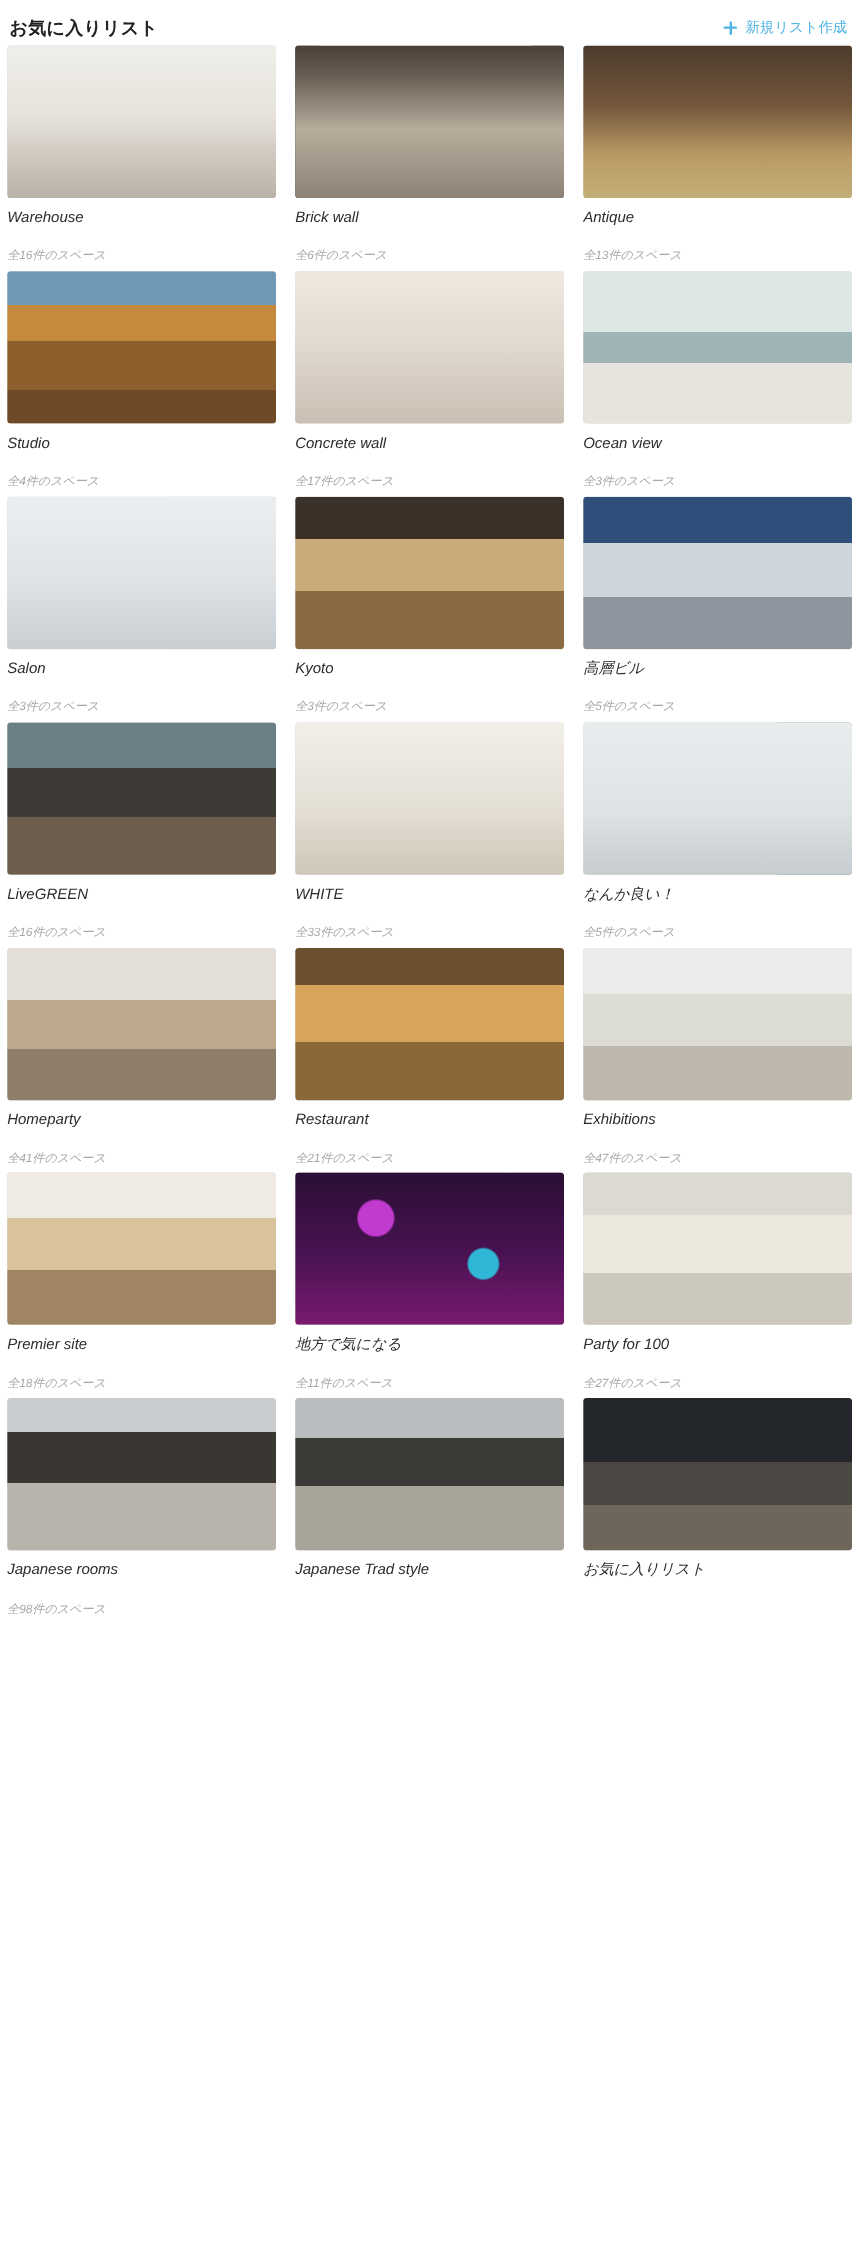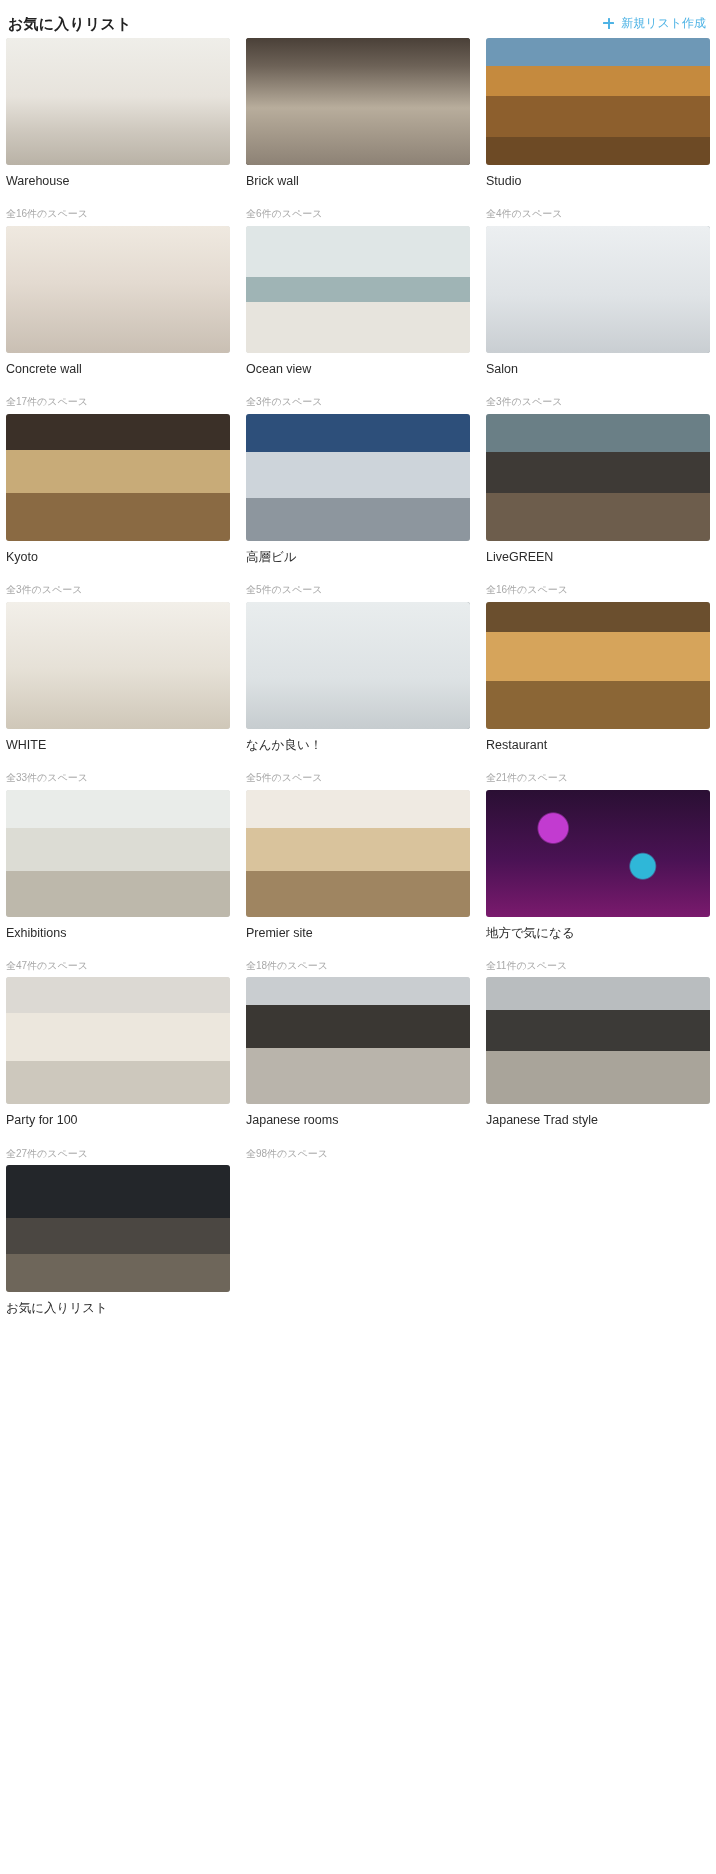--- a/index.html
+++ b/index.html
@@ -59,20 +59,21 @@
     display: grid;
     grid-template-columns: repeat(3, 1fr);
     column-gap: 16px;
     row-gap: 0px;
     padding: 0 6px;
   }
   .card {
     width: 100%;
     padding-bottom: 6px;
     cursor: pointer;
+    font-style: italic;
   }
   .thumb {
     width: 100%;
     height: 127px;
     border-radius: 3px;
     overflow: hidden;
     position: relative;
     background: #d8d8d8;
   }
   .thumb .ph {
@@ -186,20 +187,27 @@
     </div>
     <div class="card">
       <div class="thumb">
         <div class="ph ph-brickwall"></div>
       </div>
       <div class="card-title">Brick wall</div>
       <div class="card-sub">全6件のスペース</div>
     </div>
     <div class="card">
       <div class="thumb">
+        <div class="ph ph-antique"></div>
+      </div>
+      <div class="card-title">Antique</div>
+      <div class="card-sub">全13件のスペース</div>
+    </div>
+    <div class="card">
+      <div class="thumb">
         <div class="ph ph-studio"></div>
       </div>
       <div class="card-title">Studio</div>
       <div class="card-sub">全4件のスペース</div>
     </div>
     <div class="card">
       <div class="thumb">
         <div class="ph ph-concrete"></div>
       </div>
       <div class="card-title">Concrete wall</div>
@@ -249,20 +257,27 @@
     </div>
     <div class="card">
       <div class="thumb">
         <div class="ph ph-nanka"></div>
       </div>
       <div class="card-title">なんか良い！</div>
       <div class="card-sub">全5件のスペース</div>
     </div>
     <div class="card">
       <div class="thumb">
+        <div class="ph ph-homeparty"></div>
+      </div>
+      <div class="card-title">Homeparty</div>
+      <div class="card-sub">全41件のスペース</div>
+    </div>
+    <div class="card">
+      <div class="thumb">
         <div class="ph ph-restaurant"></div>
       </div>
       <div class="card-title">Restaurant</div>
       <div class="card-sub">全21件のスペース</div>
     </div>
     <div class="card">
       <div class="thumb">
         <div class="ph ph-exhibitions"></div>
       </div>
       <div class="card-title">Exhibitions</div>

